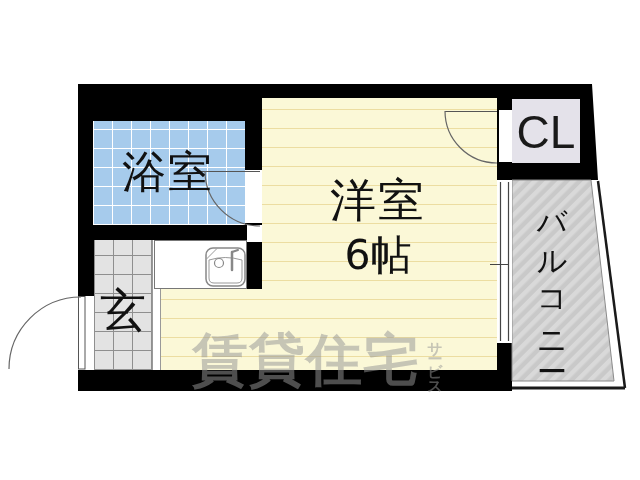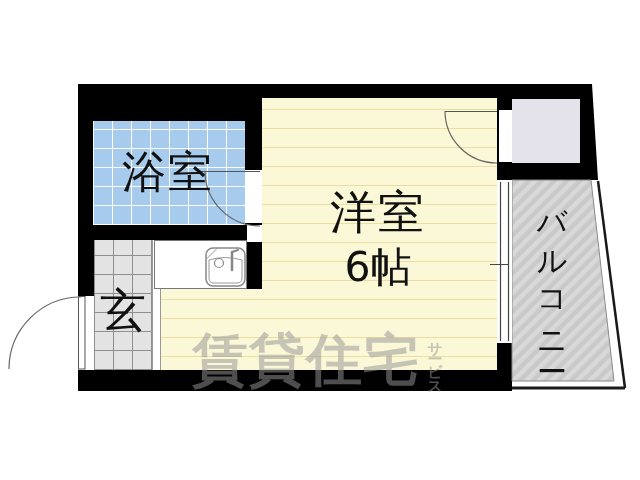--- a/index.html
+++ b/index.html
@@ -39,21 +39,21 @@
   
   .open-bath{left:245px;top:170px;width:17px;height:53px;background:#fff;}
   .open-notch{left:247px;top:225px;width:15px;height:17px;background:#fff;}
   .open-cl{left:499px;top:110px;width:13px;height:52px;background:#fff;}
   .open-entry{left:78px;top:296px;width:16px;height:74px;background:#fff;}
   .open-window{left:497px;top:180px;width:15px;height:163px;background:#fff;}
   
   .lbl{color:#111;white-space:nowrap;line-height:1;}
   .lbl-bath{left:168px;top:172px;transform:translate(-50%,-50%);font-size:44px;font-weight:500;letter-spacing:2px;}
   .lbl-genkan{left:123px;top:310px;transform:translate(-50%,-50%);font-size:46px;font-weight:500;}
-  .lbl-main{left:378px;top:238px;transform:translate(-50%,-50%);text-align:center;font-weight:500;}
+  .lbl-main{left:378px;top:226px;transform:translate(-50%,-50%);text-align:center;font-weight:500;}
   .lbl-main .l1{font-size:46px;display:block;letter-spacing:2px;}
   .lbl-main .l2{font-size:41px;display:block;margin-top:12px;}
   .lbl-cl{left:546px;top:132px;transform:translate(-50%,-50%);
           font-family:"Liberation Sans",sans-serif;font-size:46px;color:#1a1a1a;}
   .lbl-balcony{left:552px;top:188px;transform:translateX(-50%);
                writing-mode:vertical-rl;font-size:30px;font-weight:500;letter-spacing:8px;}
   
   .wm{color:rgba(150,150,150,0.52);font-weight:bold;}
   .wm-main{left:192px;top:323px;font-size:56px;letter-spacing:1px;}
   .wm-sub{left:425px;top:331px;writing-mode:vertical-rl;font-size:15px;letter-spacing:2px;font-weight:bold;}
@@ -125,18 +125,19 @@
       <path d="M232,252 L238,250" stroke="#888" stroke-width="2" stroke-linecap="round"></path>
     </g>
   </svg>
 
   <div class="abs lbl lbl-bath">浴室</div>
   <div class="abs lbl lbl-genkan">玄</div>
   <div class="abs lbl lbl-main">
     <span class="l1">洋室</span>
     <span class="l2">6帖</span>
   </div>
+  <div class="abs lbl lbl-cl">CL</div>
   <div class="abs lbl lbl-balcony">バルコニー</div>
 
   <div class="abs wm wm-main">賃貸住宅</div>
   <div class="abs wm wm-sub">サービス</div>
 
 </div>
 
 </body></html>

